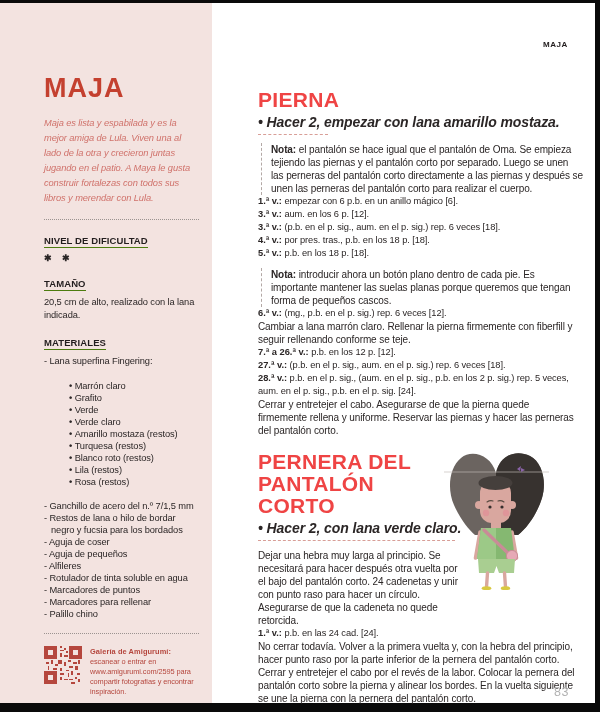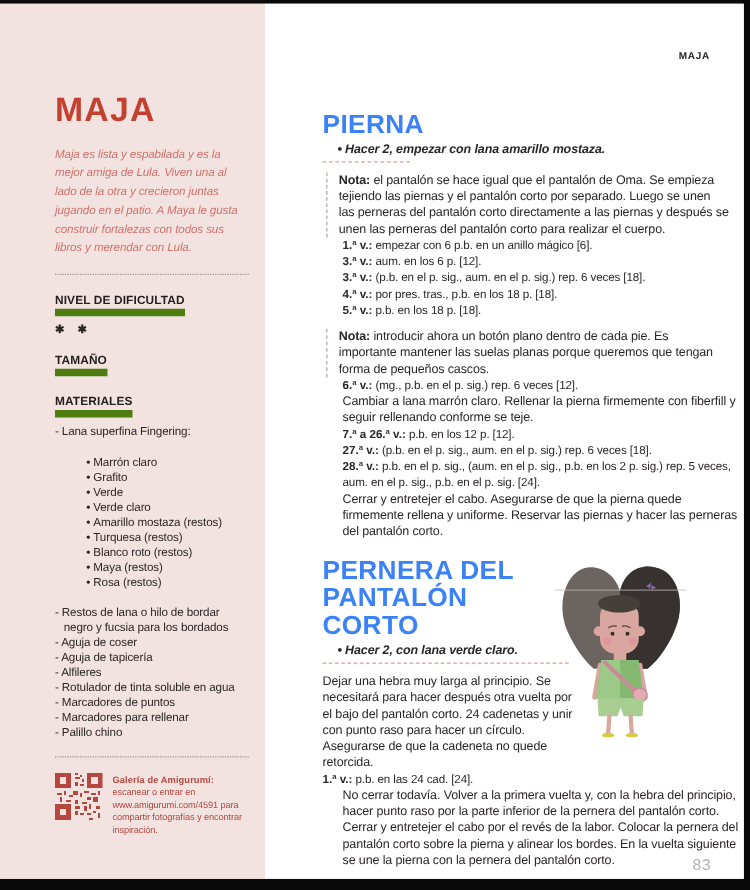--- a/index.html
+++ b/index.html
@@ -15,47 +15,47 @@
 
   
   .sidebar{
     position:absolute;left:0;top:3px;width:212px;height:700px;
     background:#f3e3e0;box-sizing:border-box;
     padding:72px 13px 0 44px;letter-spacing:-0.1px;
   }
   .sb-title{font-size:27px;font-weight:bold;color:#c4402f;letter-spacing:1px;line-height:1;margin:0 0 14px 0;}
   .sb-intro{font-style:italic;color:#d0726b;font-size:9.3px;line-height:15px;margin:0;}
   .dotted-div{border-top:1px dotted #9b9390;margin:13px 0 0 0;height:0;}
-  .sb-head{display:inline-block;font-size:9.5px;font-weight:bold;color:#221d1e;border-bottom:6px solid #4d7c0f;padding-bottom:1px;margin:15px 0 0 0;letter-spacing:0.1px;}
+  .sb-head{display:inline-block;font-size:9.5px;font-weight:bold;color:#221d1e;border-bottom:1px solid #4d7c0f;padding-bottom:1px;margin:15px 0 0 0;letter-spacing:0.1px;}
   .sb-stars{font-size:9px;font-weight:bold;letter-spacing:4px;margin-top:5px;color:#2b2626;}
   .sb-text{font-size:9.3px;line-height:13px;margin:5px 0 0 0;}
   .yarn-list{margin:12px;padding:0 0 0 13px;}
   .yarn-item{font-size:9.3px;line-height:12px;margin:0;}
   .yarn-item::before{content:"• ";font-weight:bold;}
   .mat-list{margin:0;padding:0;}
   .mat-item{font-size:9.3px;line-height:12px;margin:0;padding-left:7px;text-indent:-7px;}
   .gallery{display:flex;gap:8px;margin-top:12px;align-items:flex-start;}
   .gallery svg{flex:0 0 auto;}
   .gallery-text{font-size:7.4px;line-height:10px;color:#b5473e;margin:1px 0 0 0;}
   .gallery-text b{letter-spacing:0.1px;}
 
   
   .main{
     position:absolute;left:212px;top:3px;width:383px;height:700px;background:#ffffff;
     box-sizing:border-box;padding:0 20px 0 46px;letter-spacing:-0.1px;
   }
   .page-header{position:absolute;top:37px;right:27px;font-size:8px;font-weight:bold;letter-spacing:0.6px;color:#221d1e;}
-  .sec-title{font-size:21px;font-weight:bold;color:#3b82f6;letter-spacing:0.3px;line-height:22px;margin:0;}
-  .sec-sub{font-size:10px;font-weight:bold;font-style:italic;color:#2b2626;margin:3px 0 0 12px;}
+  .sec-title{font-size:21px;font-weight:bold;color:#ef4444;letter-spacing:0.3px;line-height:22px;margin:0;}
+  .sec-sub{font-size:14px;font-weight:bold;font-style:italic;color:#2b2626;margin:3px 0 0 0;}
   .dash-div{border-top:1px dashed #d89e97;height:0;margin-top:4px;}
   .note-block{border-left:1px dashed #b3a8a5;padding-left:9px;margin:8px 0 0 3px;width:312px;}
   .body-txt{font-size:10px;line-height:13px;margin:0;}
   .row{font-size:9.3px;line-height:13px;margin:0;}
   .row b{letter-spacing:0px;} .mt8{margin-top:8px;} .mt14{margin-top:14px;}
-  .w320{width:320px;margin-left:16px;} .w205{width:205px;}
+  .w320{width:320px;} .w205{width:205px;}
   .pierna{margin-top:86px;}
   .pernera-title{width:190px;}
   .illustration{position:absolute;left:232px;top:442px;}
   .page-number{position:absolute;right:26px;bottom:4px;font-size:12.5px;color:#b2b2b2;letter-spacing:0.5px;}
 </style>
 </head>
 <body>
 
 <div class="frame-top"></div>
 <div class="frame-right"></div>
@@ -63,42 +63,44 @@
 
 <div class="sidebar">
   <h1 class="sb-title">MAJA</h1>
   <p class="sb-intro">Maja es lista y espabilada y es la mejor amiga de Lula. Viven una al lado de la otra y crecieron juntas jugando en el patio. A Maya le gusta construir fortalezas con todos sus libros y merendar con Lula.</p>
   <div class="dotted-div"></div>
 
   <div><span class="sb-head">NIVEL DE DIFICULTAD</span></div>
   <div class="sb-stars">✱ ✱</div>
 
   <div><span class="sb-head">TAMAÑO</span></div>
+  <p class="sb-text">20,5 cm de alto, realizado con la lana indicada.</p>
 
   <div><span class="sb-head">MATERIALES</span></div>
   <p class="sb-text">- Lana superfina Fingering:</p>
 
   <div class="yarn-list">
 
   <p class="yarn-item"><span>Marrón claro</span></p>
       <p class="yarn-item"><span>Grafito</span></p>
       <p class="yarn-item"><span>Verde</span></p>
       <p class="yarn-item"><span>Verde claro</span></p>
       <p class="yarn-item"><span>Amarillo mostaza (restos)</span></p>
       <p class="yarn-item"><span>Turquesa (restos)</span></p>
       <p class="yarn-item"><span>Blanco roto (restos)</span></p>
-      <p class="yarn-item"><span>Maya (restos)</span></p>
+      <p class="yarn-item"><span>Lila (restos)</span></p>
       <p class="yarn-item"><span>Rosa (restos)</span></p>
     </div>
 
   <div class="mat-list">
 
+  <p class="mat-item"><span>- Ganchillo de acero del n.º 7/1,5 mm</span></p>
       <p class="mat-item"><span>- Restos de lana o hilo de bordar negro y fucsia para los bordados</span></p>
       <p class="mat-item"><span>- Aguja de coser</span></p>
-      <p class="mat-item"><span>- Aguja de tapicería</span></p>
+      <p class="mat-item"><span>- Aguja de pequeños</span></p>
       <p class="mat-item"><span>- Alfileres</span></p>
       <p class="mat-item"><span>- Rotulador de tinta soluble en agua</span></p>
       <p class="mat-item"><span>- Marcadores de puntos</span></p>
       <p class="mat-item"><span>- Marcadores para rellenar</span></p>
       <p class="mat-item"><span>- Palillo chino</span></p>
     </div>
 
   <div class="dotted-div"></div>
 
   <div class="gallery">
@@ -132,21 +134,21 @@
         <rect x="15" y="14" width="1" height="2"></rect>
           <rect x="18" y="15" width="2" height="1"></rect>
         <rect x="9" y="17" width="1" height="2"></rect>
           <rect x="11" y="18" width="2" height="1"></rect>
         <rect x="14" y="18" width="2" height="1"></rect>
           <rect x="17" y="17" width="1" height="1"></rect>
         <rect x="19" y="18" width="1" height="2"></rect>
           <rect x="15" y="20" width="2" height="1"></rect>
       </g>
     </svg>
-    <p class="gallery-text"><b>Galería de Amigurumí:</b> <span>escanear o entrar en www.amigurumi.com/4591 para compartir fotografías y encontrar inspiración.</span></p>
+    <p class="gallery-text"><b>Galería de Amigurumí:</b> <span>escanear o entrar en www.amigurumi.com/2595 para compartir fotografías y encontrar inspiración.</span></p>
   </div>
 </div>
 
 <div class="main">
   <div class="page-header">MAJA</div>
 
   <div class="pierna">
     <h2 class="sec-title">PIERNA</h2>
     <p class="sec-sub">• Hacer 2, empezar con lana amarillo mostaza.</p>
     <div class="dash-div" style="width:70px"></div>

